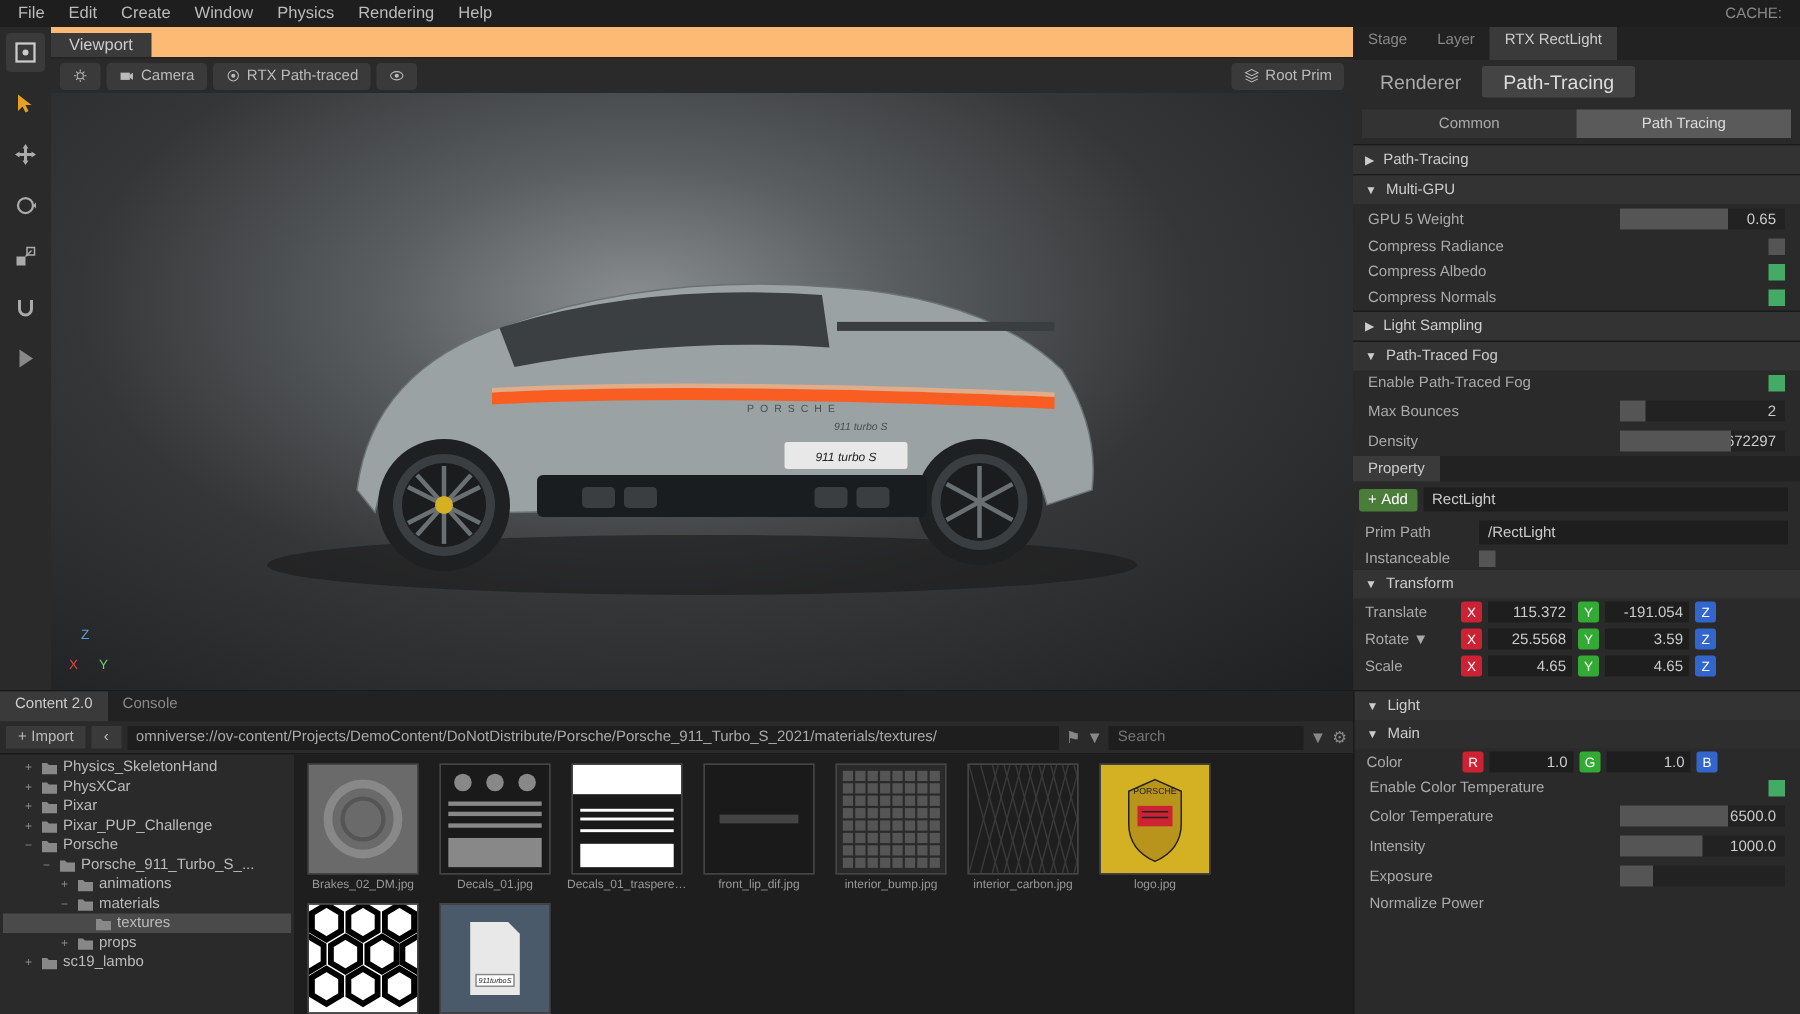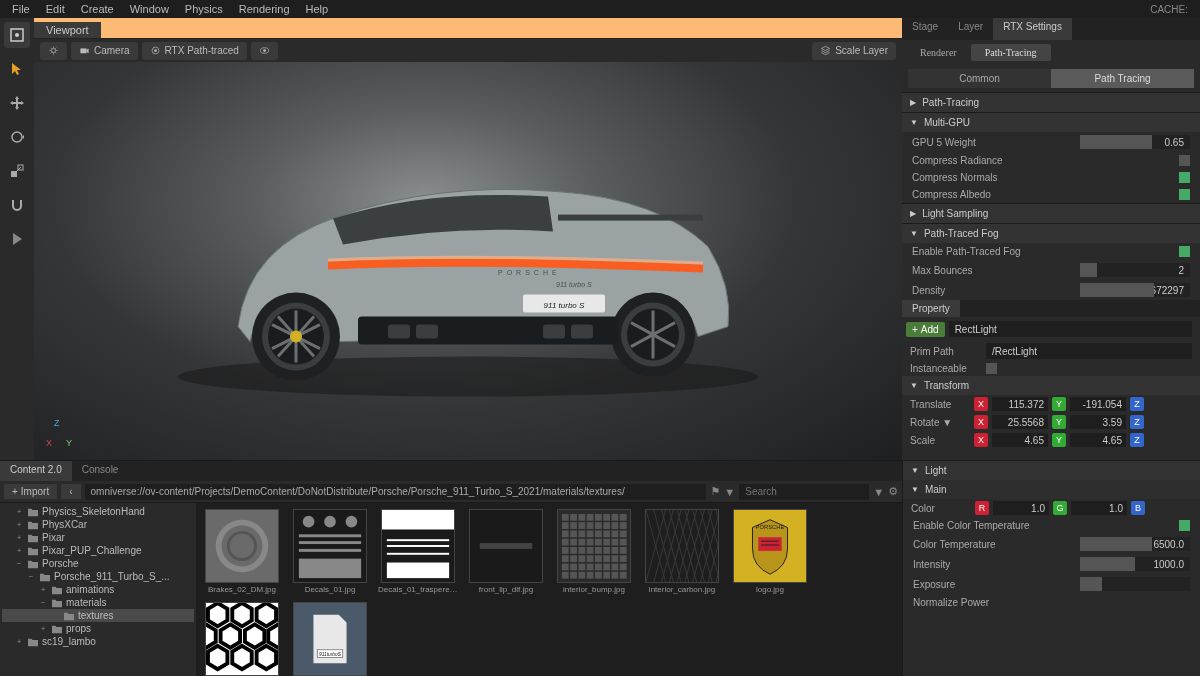--- a/index.html
+++ b/index.html
@@ -28,21 +28,21 @@
 .axis-gizmo { position: absolute; left: 12px; bottom: 12px; font-size: 9px; }
 .axis-z { color: #5a9fd4; position: absolute; bottom: 20px; left: 8px; }
 .axis-x { color: #d44; position: absolute; bottom: 0; left: 0; }
 .axis-y { color: #7c7; position: absolute; bottom: 0; left: 20px; }
 
 .right-panel { width: 298px; background: #2a2a2a; display: flex; flex-direction: column; overflow: hidden; }
 .rp-tabs { height: 22px; display: flex; background: #222; }
 .rp-tab { padding: 3px 10px; color: #888; cursor: pointer; font-size: 10px; }
 .rp-tab.active { background: #3a3a3a; color: #ccc; }
 .rp-subtabs { display: flex; background: #2a2a2a; padding: 4px; gap: 0; }
-.rp-subtab { padding: 3px 14px; color: #aaa; cursor: pointer; font-size: 10px; border-radius: 2px; font-family: Liberation Serif, serif; }
+.rp-subtab { padding: 3px 14px; color: #aaa; cursor: pointer; font-size: 13px; border-radius: 2px; }
 .rp-subtab.active { background: #444; color: #ddd; }
 .rp-pills { display: flex; padding: 4px 6px; gap: 0; }
 .pill { flex: 1; text-align: center; padding: 4px; background: #333; color: #aaa; font-size: 10px; cursor: pointer; }
 .pill.active { background: #5a5a5a; color: #ddd; }
 
 .prop-section { border-top: 1px solid #1a1a1a; }
 .section-header { display: flex; align-items: center; padding: 4px 8px; background: #333; cursor: pointer; gap: 6px; font-size: 10px; color: #ccc; }
 .section-header .tri { font-size: 8px; }
 .prop-row { display: flex; align-items: center; padding: 3px 10px; gap: 6px; font-size: 10px; color: #aaa; }
 .prop-label { flex: 1; }
@@ -177,21 +177,21 @@
             <svg viewBox="0 0 16 16">
               <ellipse cx="8" cy="8" rx="6" ry="4" fill="none" stroke="#bbb"></ellipse>
               <circle cx="8" cy="8" r="2" fill="#bbb"></circle>
             </svg>
           </div>
       </div>
       <div class="vp-btn">
           <svg viewBox="0 0 16 16">
             <path d="M2 5 L8 2 L14 5 L8 8 Z M2 8 L8 11 L14 8 M2 11 L8 14 L14 11" fill="none" stroke="#bbb"></path>
           </svg>
-          <span>Scale Layer</span>
+          <span>Root Prim</span>
         </div>
     </div>
     <div class="viewport-canvas">
       <svg class="car-silhouette" viewBox="0 0 620 280">
         <ellipse cx="310" cy="250" rx="290" ry="20" fill="#1a1a1a" opacity="0.6"></ellipse>
         <path d="M 80 200 Q 90 120 180 90 Q 280 55 400 65 Q 500 72 550 120 Q 575 160 570 200 L 540 210 Q 530 170 495 168 Q 460 168 450 210 L 180 215 Q 172 172 138 170 Q 102 170 92 215 Z" fill="#9aa2a4" stroke="#6a7274" stroke-width="1"></path>
         <path d="M 175 92 Q 270 62 390 70 L 395 105 Q 290 98 185 118 Z" fill="#2a2e30" opacity="0.85"></path>
         <rect x="400" y="88" width="145" height="6" fill="#3a3e40"></rect>
         <path d="M 170 135 Q 310 128 545 138 L 545 146 Q 310 136 170 143 Z" fill="#ff5a1a" opacity="0.95"></path>
         <path d="M 170 132 Q 310 125 545 135 L 545 138 Q 310 128 170 135 Z" fill="#ffb07a" opacity="0.7"></path>
@@ -229,21 +229,21 @@
           <span class="axis-x">X</span>
           <span class="axis-y">Y</span>
       </div>
     </div>
   </div>
 
   <div class="right-panel">
     <div class="rp-tabs">
       <div class="rp-tab">Stage</div>
       <div class="rp-tab">Layer</div>
-      <div class="rp-tab active">RTX Settings</div>
+      <div class="rp-tab active">RTX RectLight</div>
     </div>
     <div class="rp-subtabs">
       <div class="rp-subtab">Renderer</div>
       <div class="rp-subtab active">Path-Tracing</div>
     </div>
     <div class="rp-pills">
       <div class="pill">Common</div>
       <div class="pill active">Path Tracing</div>
     </div>
 
@@ -263,25 +263,25 @@
           <div class="prop-slider">
             <div class="fill" style="width:65%"></div>
             <span>0.65</span>
           </div>
         </div>
       <div class="prop-row">
           <span class="prop-label">Compress Radiance</span>
           <div class="prop-check off"></div>
         </div>
       <div class="prop-row">
+          <span class="prop-label">Compress Albedo</span>
+          <div class="prop-check"></div>
+        </div>
+      <div class="prop-row">
           <span class="prop-label">Compress Normals</span>
-          <div class="prop-check"></div>
-        </div>
-      <div class="prop-row">
-          <span class="prop-label">Compress Albedo</span>
           <div class="prop-check"></div>
         </div>
     </div>
     <div class="prop-section">
       <div class="section-header">
           <span class="tri">▶</span>
           <span>Light Sampling</span>
         </div>
     </div>
     <div class="prop-section">

